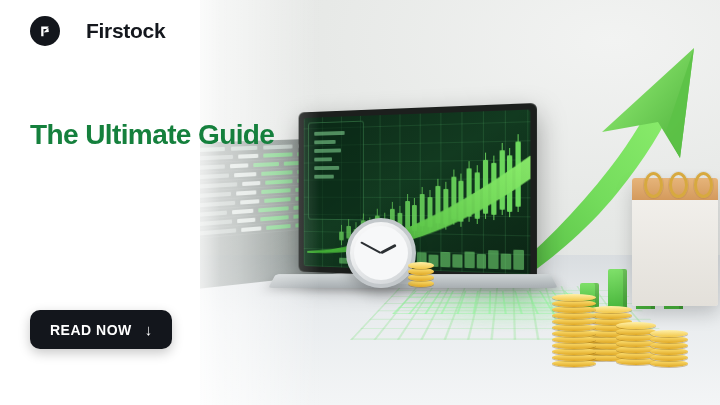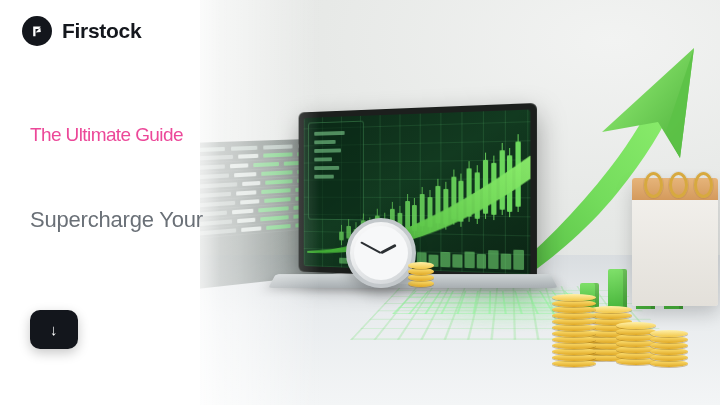--- a/index.html
+++ b/index.html
@@ -103,27 +103,27 @@
     background:linear-gradient(145deg,#fdfdfd,#cfd3d6);
     border:4px solid #c3c8cb;box-shadow:0 6px 14px rgba(0,0,0,.22);}
   .clock .face{position:absolute;inset:4px;border-radius:50%;background:#f7f8f9;}
   .hand{position:absolute;left:50%;bottom:50%;transform-origin:50% 100%;background:#2b2f33;border-radius:2px;}
 
   
   .fade{position:absolute;left:150px;top:0;width:70px;height:405px;
     background:linear-gradient(90deg,#ffffff 0%,rgba(255,255,255,.92) 40%,rgba(255,255,255,0) 100%);}
   .left{position:absolute;left:0;top:0;width:200px;height:405px;background:#fff;}
 
-  .logo{position:absolute;left:22px;top:16px;display:flex;align-items:center;gap:10px;}
+  .logo{position:absolute;left:30px;top:16px;display:flex;align-items:center;gap:26px;}
   .logo .mark{width:30px;height:30px;border-radius:50%;background:#13161c;
     display:flex;align-items:center;justify-content:center;}
   .logo .name{font-size:21px;font-weight:700;color:#14171d;letter-spacing:-.3px;}
 
   .h1{position:absolute;left:30px;top:118px;width:340px;
-      font-size:19px;line-height:33px;font-weight:400;color:#ec4899;letter-spacing:-.6px;}
+      font-size:28px;line-height:33px;font-weight:700;color:#15803d;letter-spacing:-.6px;}
   .sub{position:absolute;left:30px;top:203px;width:330px;
       font-size:22px;line-height:34px;font-weight:400;color:#6a7077;letter-spacing:-.2px;}
   .cta{position:absolute;left:30px;top:310px;height:39px;padding:0 20px;
       display:inline-flex;align-items:center;gap:13px;background:#13161c;border-radius:10px;
       box-shadow:0 4px 12px rgba(0,0,0,.22);cursor:pointer;}
   .cta .lbl{color:#fff;font-size:14px;font-weight:700;letter-spacing:.5px;}
   .cta .dn{color:#fff;font-size:15px;line-height:1;}
 </style>
 </head>
 <body>
@@ -383,20 +383,21 @@
       </svg>
     </span>
     <span class="name">Firstock</span>
   </div>
 
   <div class="h1">
     <span>The Ultimate Guide</span><br>
   </div>
 
   <div class="sub">
-    <span>Supercharge Your</span><br>
+    <br>
   </div>
 
   <div class="cta">
+    <span class="lbl">READ NOW</span>
     <span class="dn">↓</span>
   </div>
 
 </div>
 
 </body></html>

